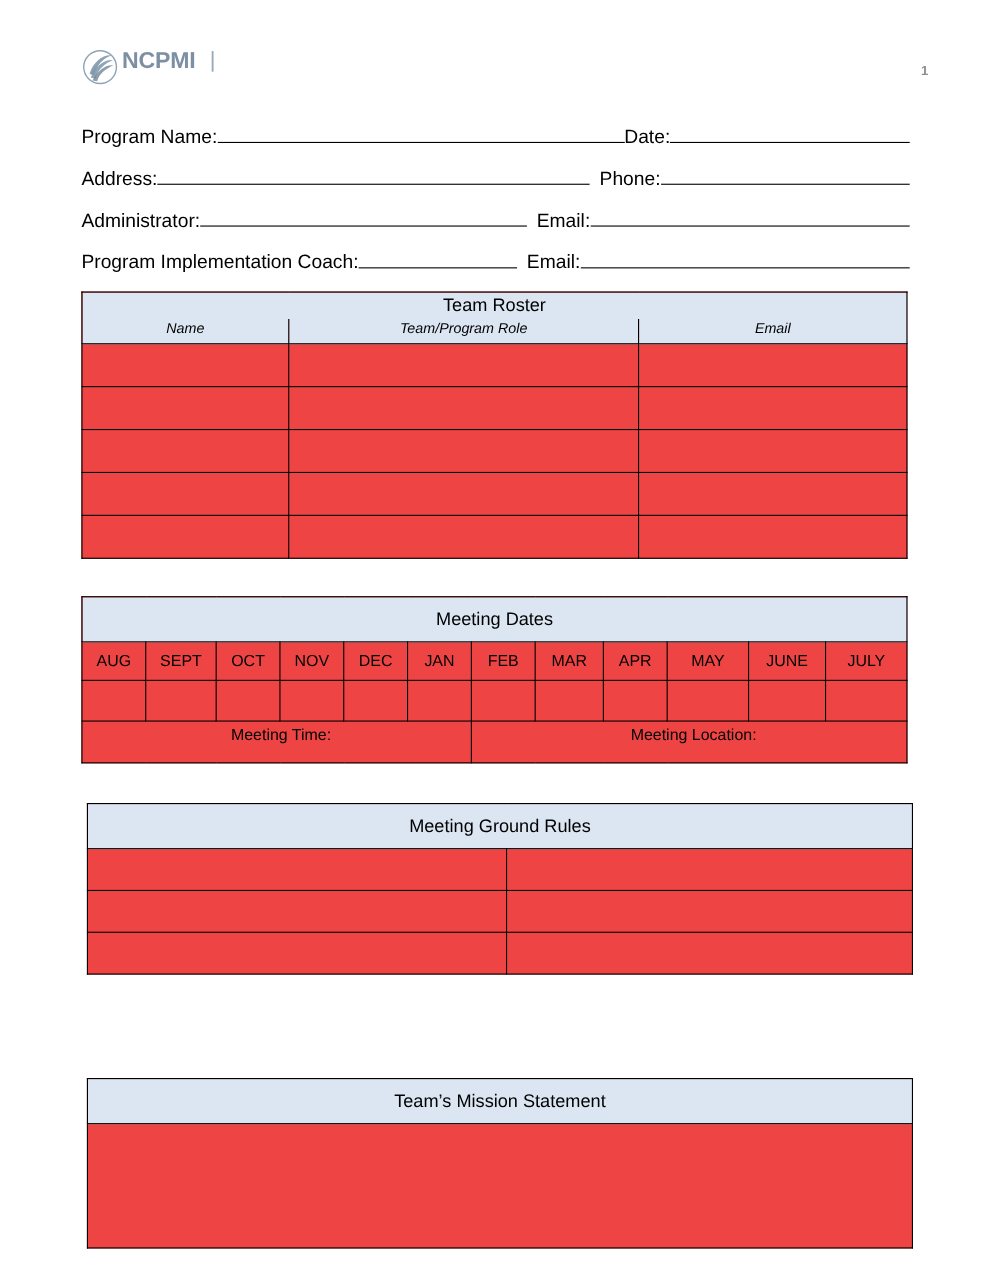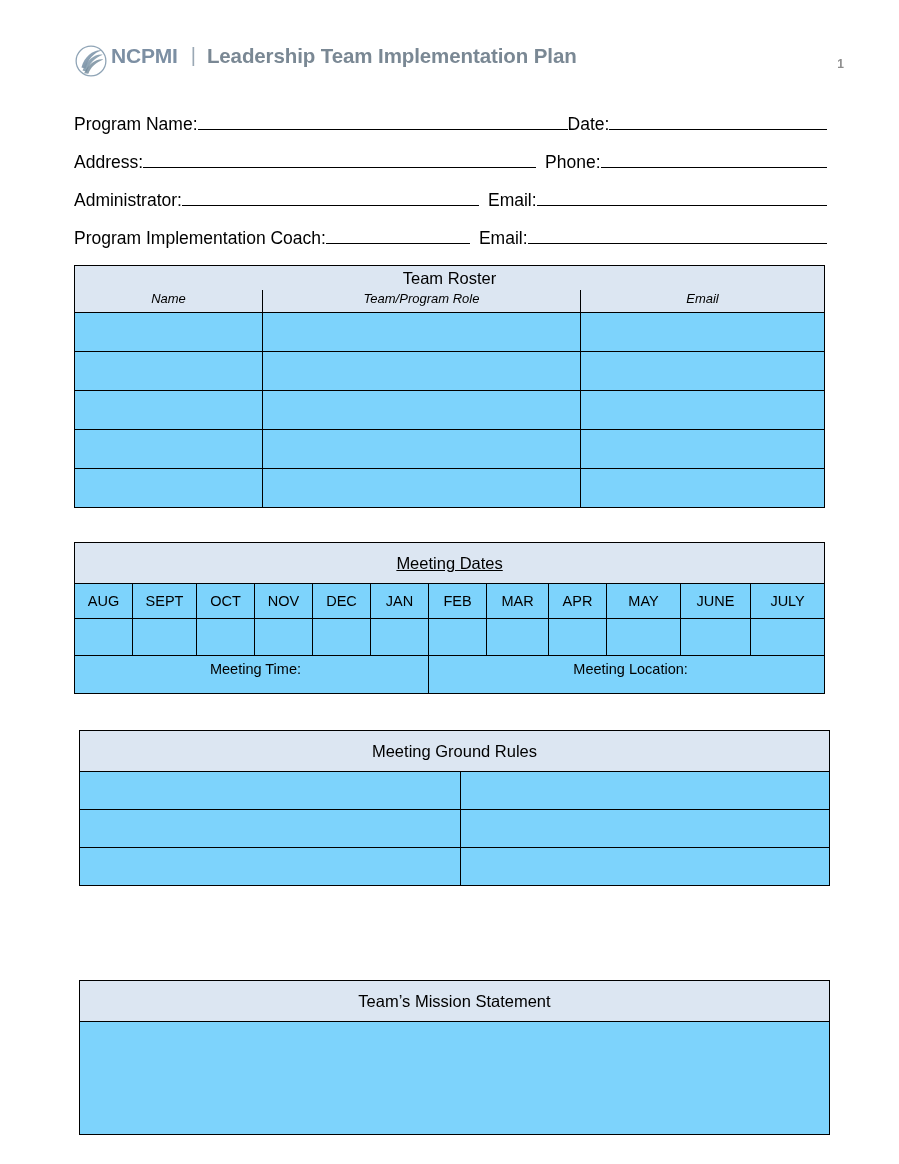--- a/index.html
+++ b/index.html
@@ -89,21 +89,21 @@
     height: 19px;
     flex: 0 0 auto;
   }
   .f-line.grow { flex: 1 1 auto; }
   .gap-sm { width: 9px; flex: 0 0 9px; }
 
   
   table.doc-table {
     border-collapse: collapse;
     table-layout: fixed;
-    background: #7dd3fc;
+    background: #ef4444;
   }
   table.doc-table td,
   table.doc-table th {
     border: 1.4px solid #000000;
     padding: 0;
     vertical-align: top;
     font-weight: normal;
   }
   .tbl-title {
     background: #dce6f2;
@@ -137,21 +137,21 @@
   #team-roster .tbl-subhead { height: 22px; line-height: 18px; }
   #team-roster .roster-row td { height: 38px; }
 
   
   #meeting-dates {
     position: absolute;
     left: 74px;
     top: 542px;
     width: 750px;
   }
-  #meeting-dates .tbl-title { height: 40px; line-height: 40px; border-bottom: 1.4px solid #000 !important; text-decoration: underline; }
+  #meeting-dates .tbl-title { height: 40px; line-height: 40px; border-bottom: 1.4px solid #000 !important; }
   #meeting-dates .month-cell {
     text-align: center;
     font-size: 14.5px;
     height: 34px;
     vertical-align: middle;
     margin-top: 32px;
   }
   #meeting-dates .month-blank { height: 36px; }
   #meeting-dates .mt-cell { height: 32px; }
 
@@ -189,21 +189,20 @@
           </linearGradient>
         </defs>
         <path d="M32 4 A28 28 0 1 0 32 60 A28 28 0 1 0 32 4 Z" fill="none" stroke="#8fa4b6" stroke-width="2.4"></path>
         <path d="M14 44 C20 22 38 10 52 12 C38 16 26 28 22 46 Z" fill="url(#swooshGrad)"></path>
         <path d="M16 50 C24 30 40 18 54 20 C40 26 28 36 24 52 Z" fill="#8198ab" opacity="0.88"></path>
         <path d="M19 55 C27 38 42 27 55 29 C42 35 31 43 27 56 Z" fill="#6f8799" opacity="0.8"></path>
       </svg>
     </span>
     <span class="logo-word">NCPMI</span>
     <span class="brand-sep">|</span>
-    <span class="header-title">Leadership Team Implementation Plan</span>
   </div>
   <div class="page-number">1</div>
 </div>
 
 <div class="form-area">
 
   <div class="form-row">
     <span class="f-label">Program Name:</span>
     <span class="f-line" style="width:370px;"></span>
     <span class="f-label">Date:</span>

